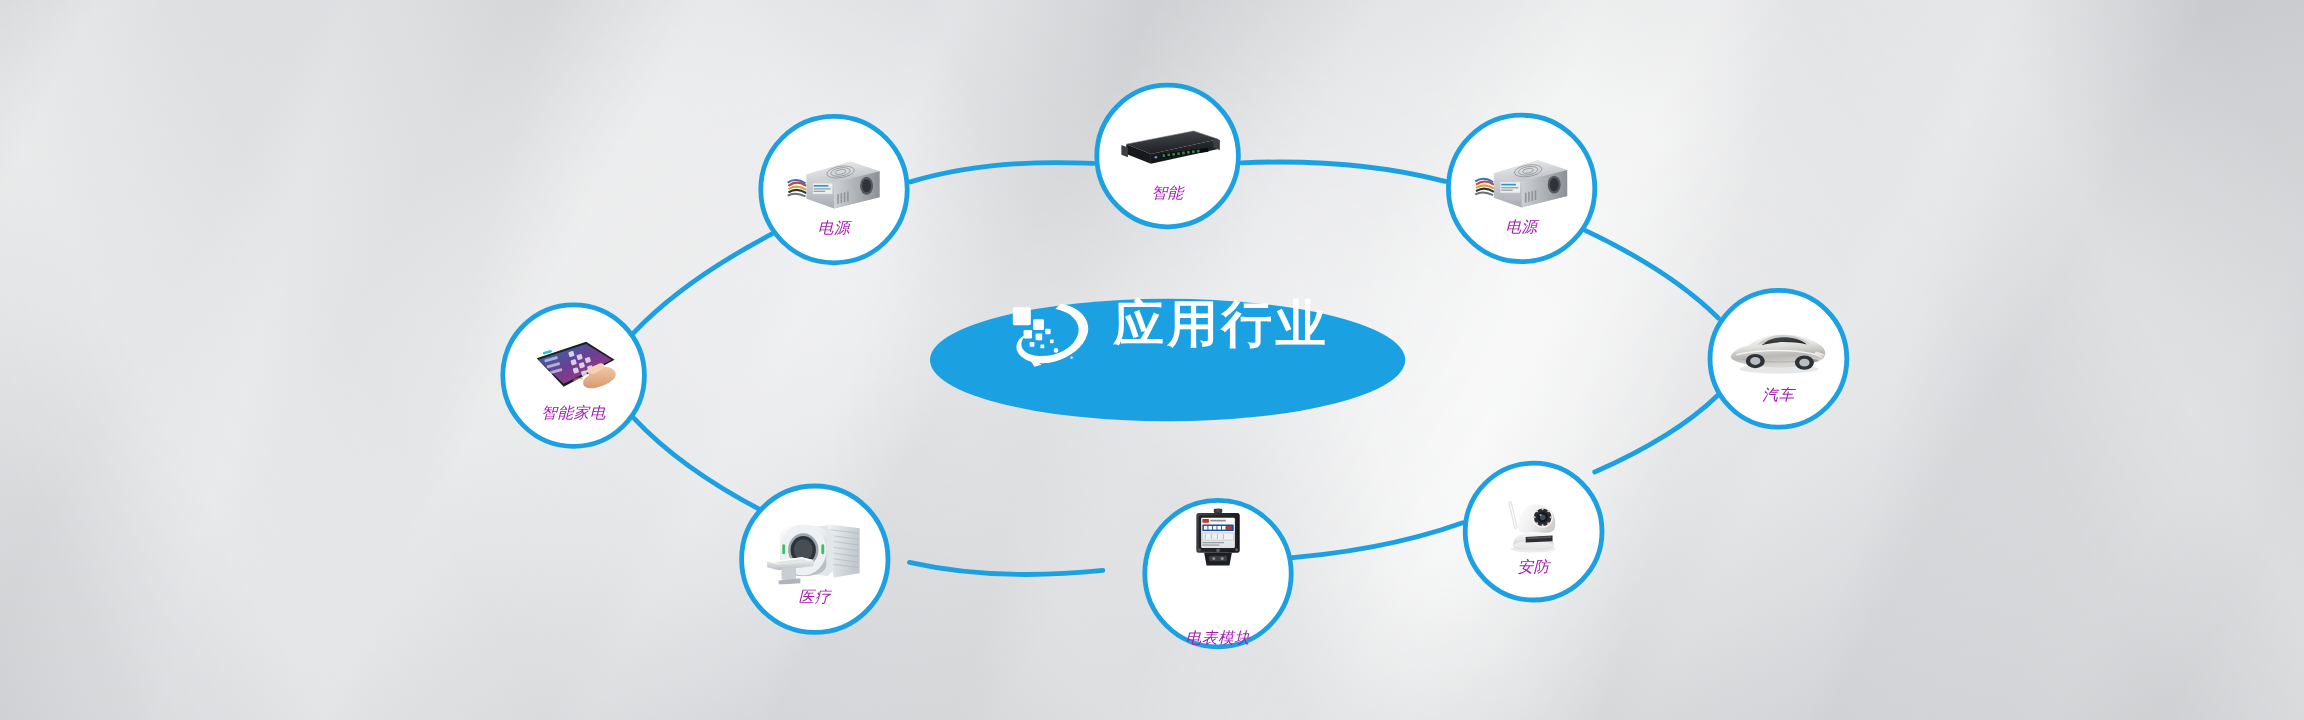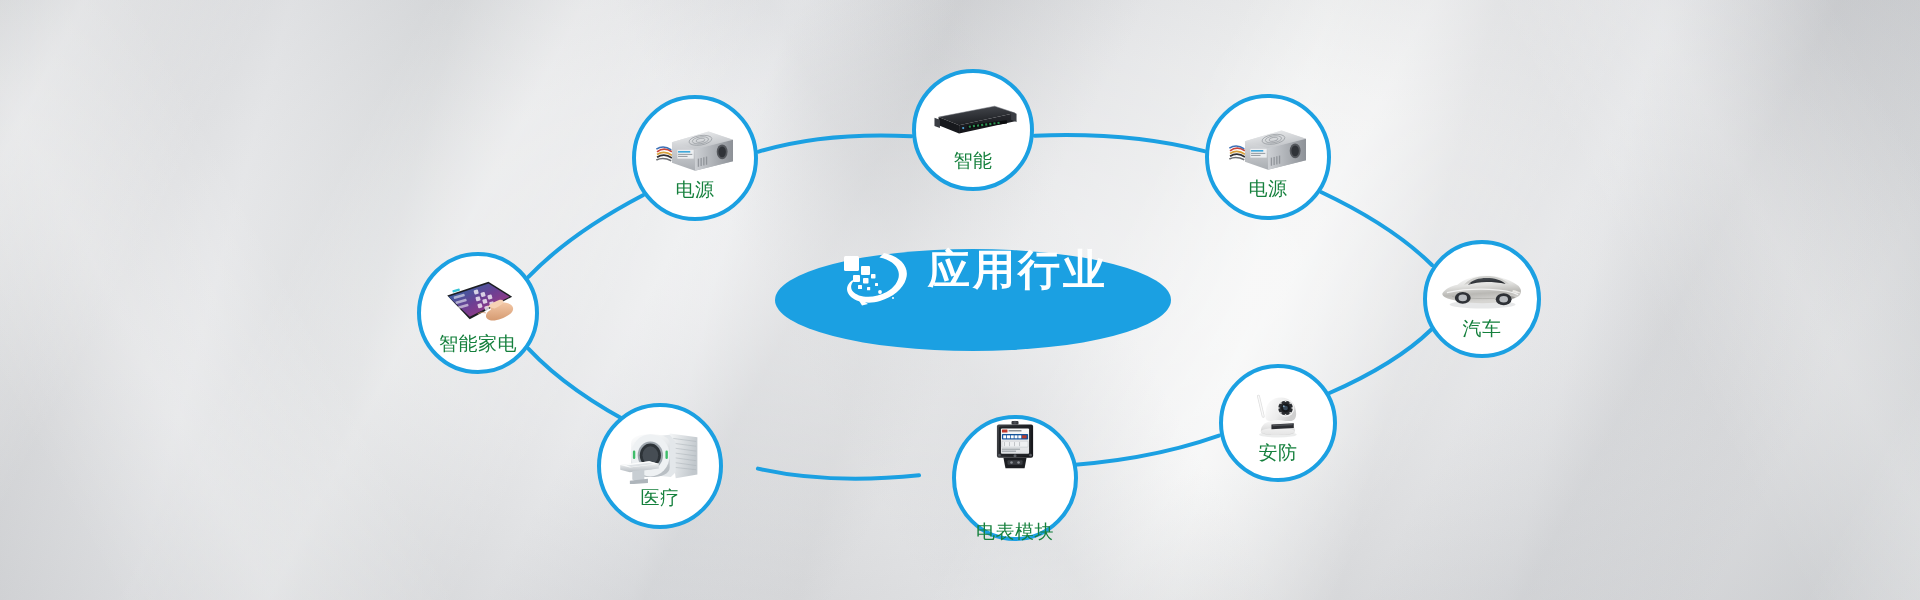--- a/index.html
+++ b/index.html
@@ -85,25 +85,26 @@
     width: 78%;
     height: 46%;
     margin-top: 4%;
     display: flex;
     align-items: center;
     justify-content: center;
   }
   .node-art svg { display: block; width: 100%; height: 100%; }
   .node-label {
     margin-top: 4px;
-    font-size: 19px;
-    color: #15803d;
+    font-size: 13px;
+    color: #a21caf;
     letter-spacing: 0.5px;
     line-height: 1;
     white-space: nowrap;
+    font-style: italic;
   }
 
   
   #badge {
     position: absolute;
     border-radius: 50%;
     display: flex;
     align-items: flex-start;
     justify-content: center;
     gap: 14px;
@@ -367,21 +368,21 @@
     <ellipse cx="98" cy="50" rx="12" ry="9" fill="#2e3136"></ellipse>
     <ellipse cx="98" cy="50" rx="6.5" ry="5" fill="#b9bcc0"></ellipse>
 
     <path d="M48 27 L42 24 L46 23 Z" fill="#c7c6c3"></path>
 
     <path d="M112 36 C118 37 122 39 124 41 C120 41 114 40 111 39 Z" fill="#eceae6"></path>
   </svg>
 </div>
         <div class="node-label">汽车</div>
       </div>
-      <div class="node" id="node-security" style="left: 1219px; top: 364px; width: 118px; height: 118px; border: 4px solid rgb(27, 160, 226);">
+      <div class="node" id="node-security" style="left: 1219px; top: 384px; width: 118px; height: 118px; border: 4px solid rgb(27, 160, 226);">
         <div class="node-art">
   <svg viewBox="0 0 110 86" xmlns="http://www.w3.org/2000/svg">
     <defs>
       <linearGradient id="camBody" x1="0" y1="0" x2="1" y2="0.4">
         <stop offset="0" stop-color="#ffffff"></stop>
                 <stop offset="0.6" stop-color="#ececec"></stop>
         <stop offset="1" stop-color="#cfcfcf"></stop>
       </linearGradient>
       <linearGradient id="camBase" x1="0" y1="0" x2="0" y2="1">
         <stop offset="0" stop-color="#fbfbfb"></stop>
@@ -475,21 +476,21 @@
     <path d="M22 75 L68 75 L64 96 L26 96 Z" fill="#1c1e22"></path>
     <rect x="30" y="80" width="30" height="9" rx="2" fill="#3a3d42"></rect>
     <circle cx="38" cy="84.5" r="2.6" fill="#8b8f95"></circle>
     <circle cx="52" cy="84.5" r="2.6" fill="#8b8f95"></circle>
 
     <circle cx="45" cy="71" r="3" fill="#5c6066"></circle>
   </svg>
 </div>
         <div class="node-label">电表模块</div>
       </div>
-      <div class="node" id="node-medical" style="left: 597px; top: 403px; width: 126px; height: 126px; border: 4px solid rgb(27, 160, 226);">
+      <div class="node" id="node-medical" style="left: 616px; top: 403px; width: 126px; height: 126px; border: 4px solid rgb(27, 160, 226);">
         <div class="node-art">
   <svg viewBox="0 0 140 90" xmlns="http://www.w3.org/2000/svg">
     <defs>
       <linearGradient id="mriRing" x1="0" y1="0" x2="0.4" y2="1">
         <stop offset="0" stop-color="#ffffff"></stop>
                 <stop offset="0.5" stop-color="#e7eaec"></stop>
         <stop offset="1" stop-color="#b9bfc4"></stop>
       </linearGradient>
       <linearGradient id="mriBack" x1="0" y1="0" x2="1" y2="0.3">
         <stop offset="0" stop-color="#f4f6f7"></stop>

